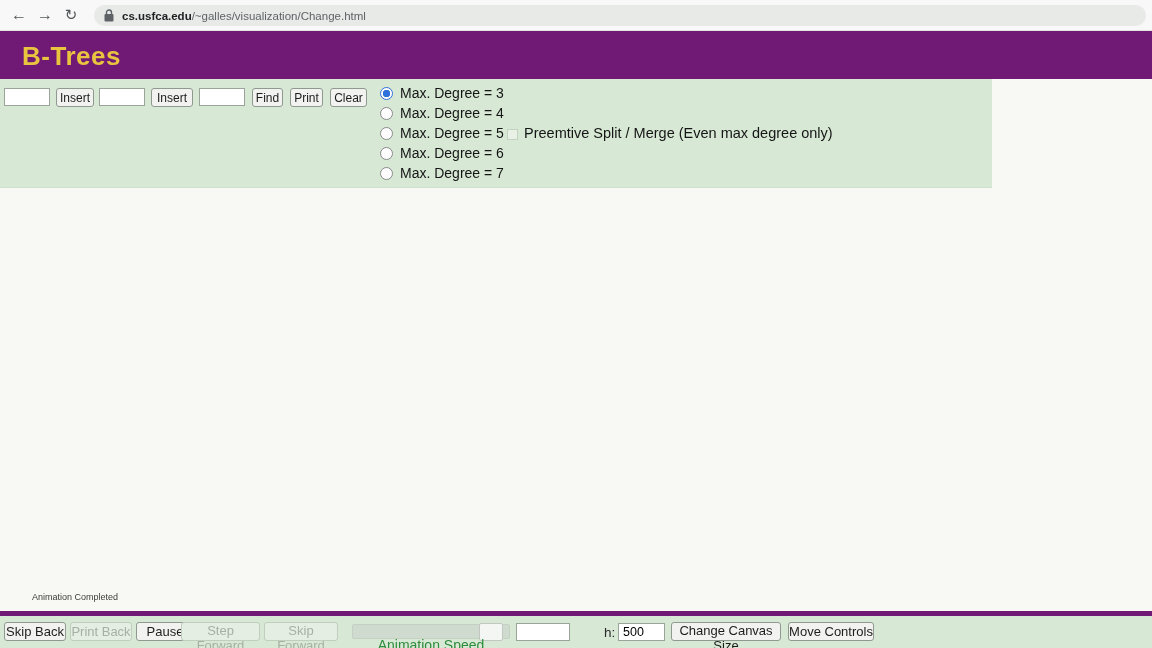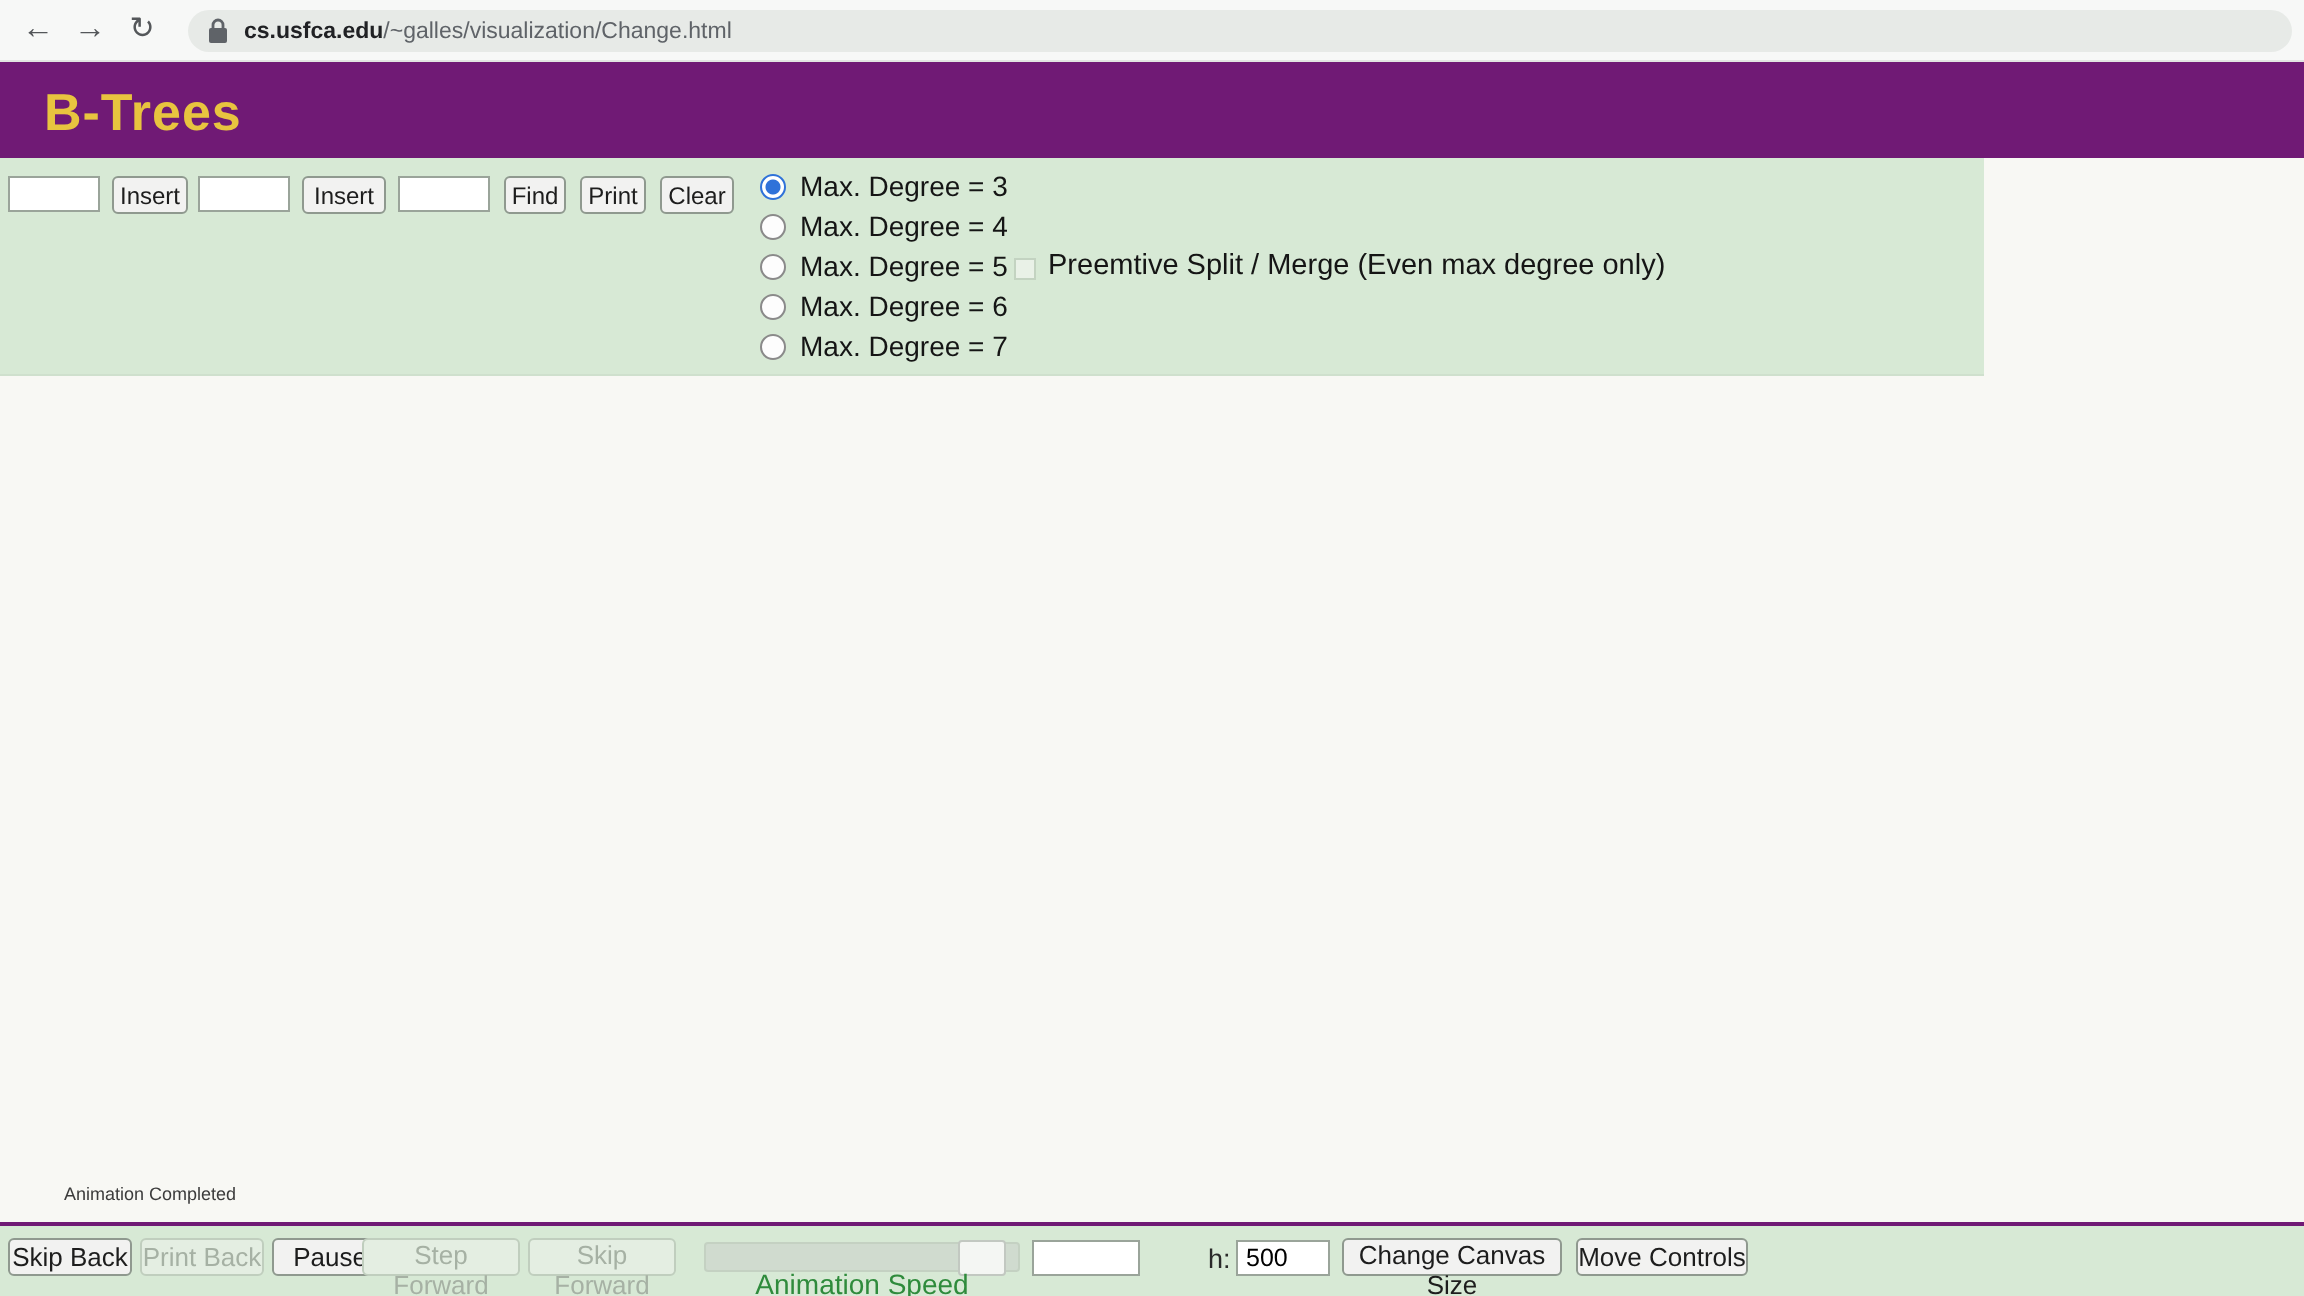--- a/index.html
+++ b/index.html
@@ -74,21 +74,21 @@
     background: #f8f8f4;
   }
   .anim-status {
     position: absolute; left: 32px; top: 592px;
     font-size: 9px; color: #3c3c3c;
   }
 
   
   .bottom-bar {
     position: absolute; left: 0; top: 611px; width: 1152px; height: 37px;
-    background: #d7e9d5; border-top: 2px solid #701a75;
+    background: #d7e9d5; border-top: 5px solid #701a75;
   }
   .bottom-bar .btn { top: 6px; font-size: 13px; height: 19px; }
   .btn:disabled {
     background: #e4eee2; border-color: #c0cebe; color: #a6b1a4; cursor: default;
   }
   .slider-track {
     position: absolute; left: 352px; top: 8px; width: 158px; height: 15px;
     background: #d0dbcf; border: 1px solid #c4d1c2; border-radius: 2px; cursor: pointer;
   }
   .slider-thumb {

